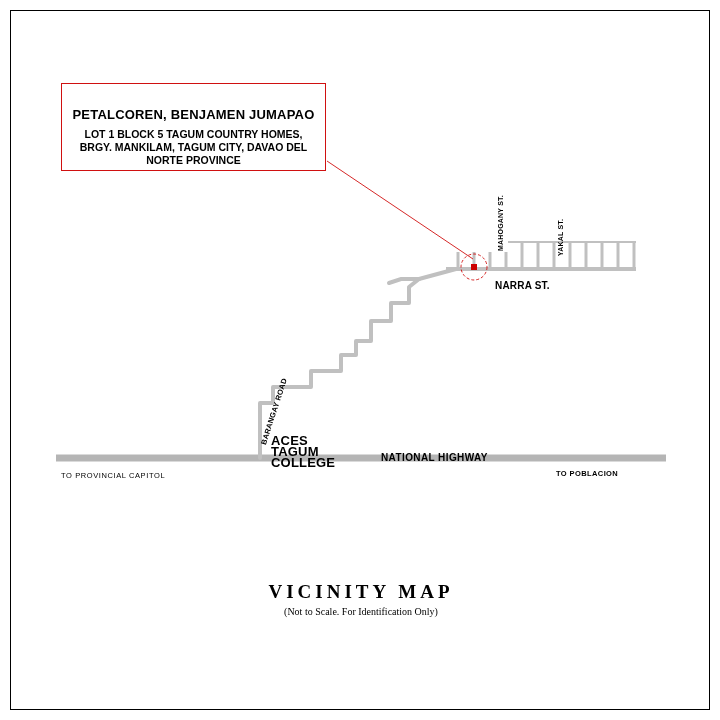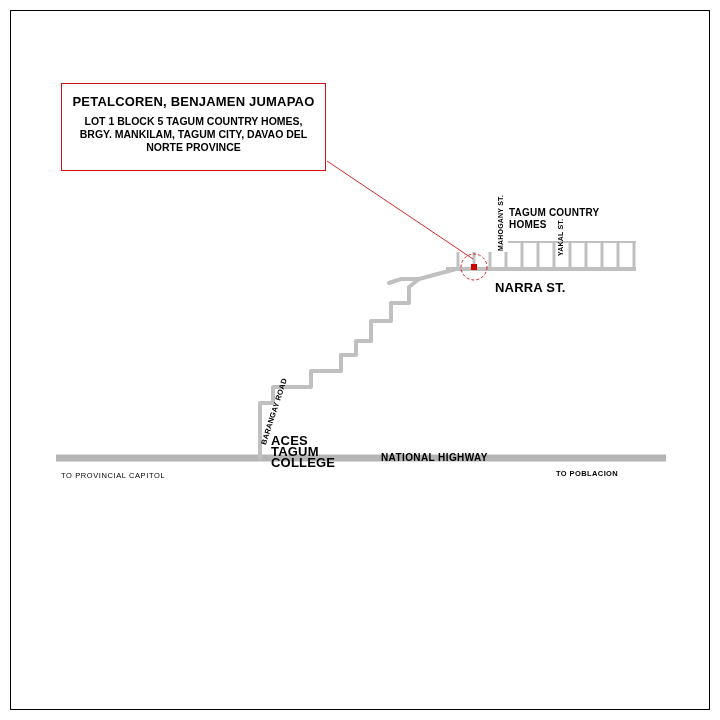--- a/index.html
+++ b/index.html
@@ -28,21 +28,21 @@
   
   #callout-box {
     position: absolute;
     left: 50px;
     top: 72px;
     width: 265px;
     height: 88px;
     border: 1px solid #d01010;
     box-sizing: border-box;
     background: #ffffff;
-    padding: 10px 8px 4px 8px;
+    padding: 23px 8px 4px 8px;
     text-align: center;
   }
   #callout-title {
     font-size: 13px;
     font-weight: bold;
     letter-spacing: 0.2px;
     color: #000000;
     line-height: 15px;
     margin-bottom: 6px;
   }
@@ -76,21 +76,21 @@
     left: 498px;
     top: 196px;
     font-size: 10px;
     line-height: 12px;
     white-space: normal;
     width: 120px;
   }
   #lbl-narra-st {
     left: 484px;
     top: 269px;
-    font-size: 13px;
+    font-size: 10px;
   }
   #lbl-mahogany {
     left: 486px;
     top: 240px;
     font-size: 7px;
   }
   #lbl-yakal {
     left: 546px;
     top: 245px;
     font-size: 7px;
@@ -188,25 +188,28 @@
 
       <circle cx="463" cy="256" r="13" fill="none" stroke="#d01010" stroke-width="0.9" stroke-dasharray="3,2"></circle>
       <rect x="460" y="253" width="6" height="6" fill="#cc0000"></rect>
     </svg>
 
     <div id="callout-box">
       <div id="callout-title">PETALCOREN, BENJAMEN JUMAPAO</div>
       <div id="callout-sub">LOT 1 BLOCK 5 TAGUM COUNTRY HOMES, BRGY. MANKILAM, TAGUM CITY, DAVAO DEL NORTE PROVINCE</div>
     </div>
 
-    <div class="map-label" id="lbl-tagum-country">TAGUM COUNTRY HOMES</div>
     <div class="map-label" id="lbl-narra-st">NARRA ST.</div>
     <div class="map-label rot" id="lbl-mahogany">MAHOGANY ST.</div>
     <div class="map-label rot" id="lbl-yakal">YAKAL ST.</div>
     <div class="map-label" id="lbl-barangay-road">BARANGAY ROAD</div>
     <div class="map-label" id="lbl-aces">ACES TAGUM COLLEGE</div>
     <div class="map-label" id="lbl-national-highway">NATIONAL HIGHWAY</div>
     <div class="map-label" id="lbl-to-capitol">TO PROVINCIAL CAPITOL</div>
     <div class="map-label" id="lbl-to-poblacion">TO POBLACION</div>
 
+    <div id="title-block">
+      <div id="map-title">VICINITY MAP</div>
+      <div id="map-subtitle">(Not to Scale. For Identification Only)</div>
+    </div>
 
   </div>
 </div>
 
 </body></html>

